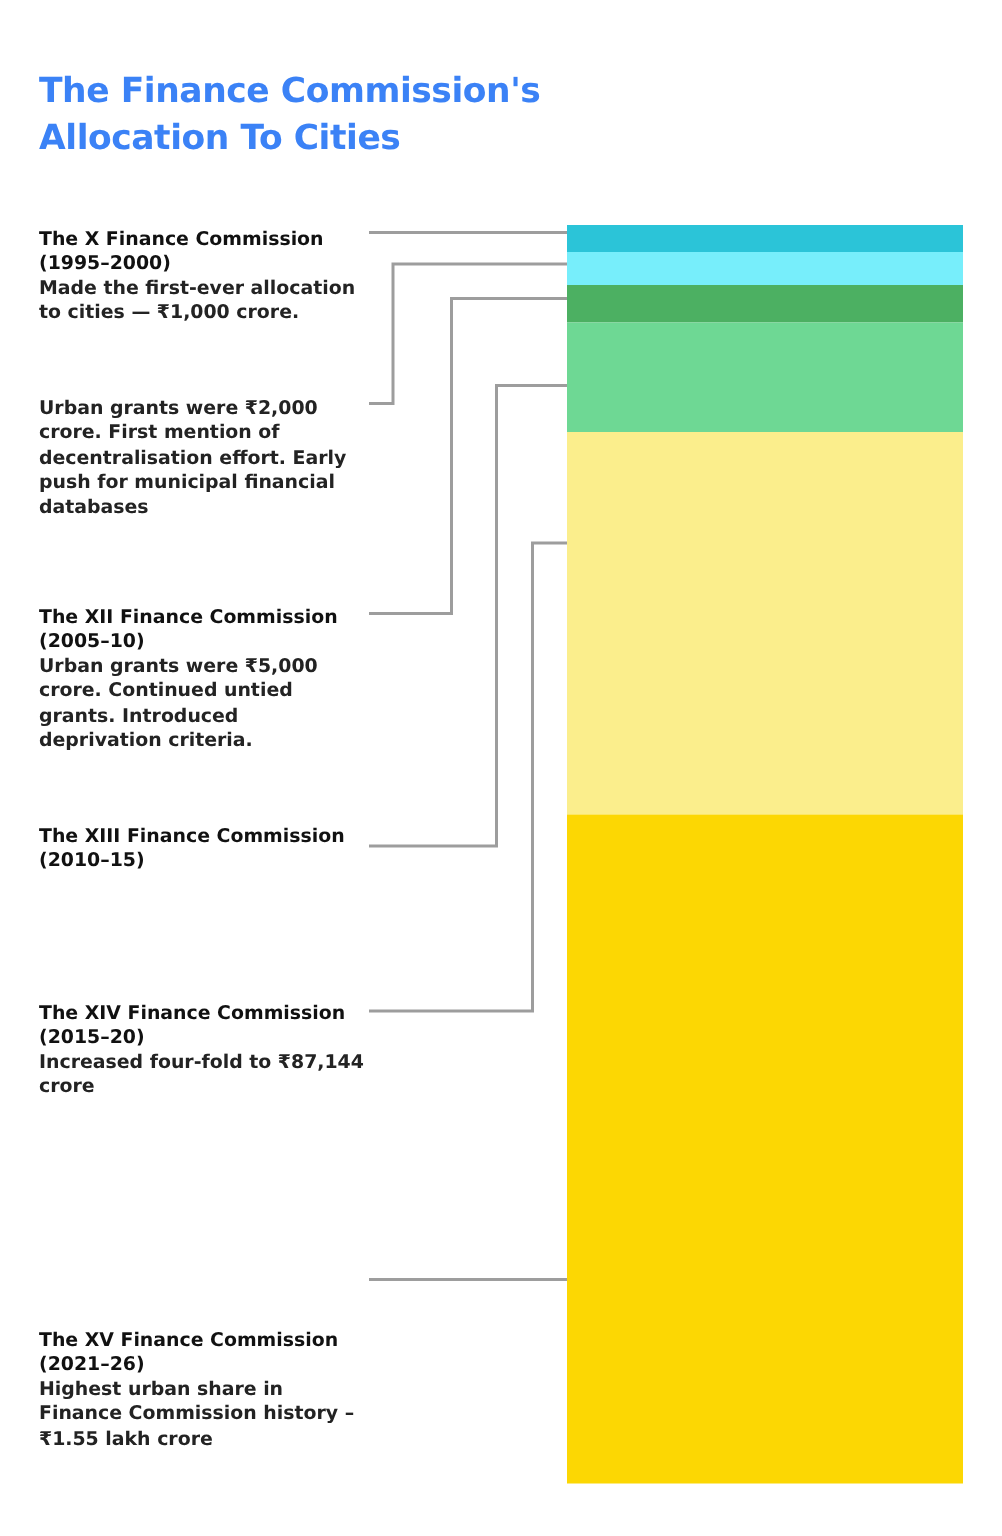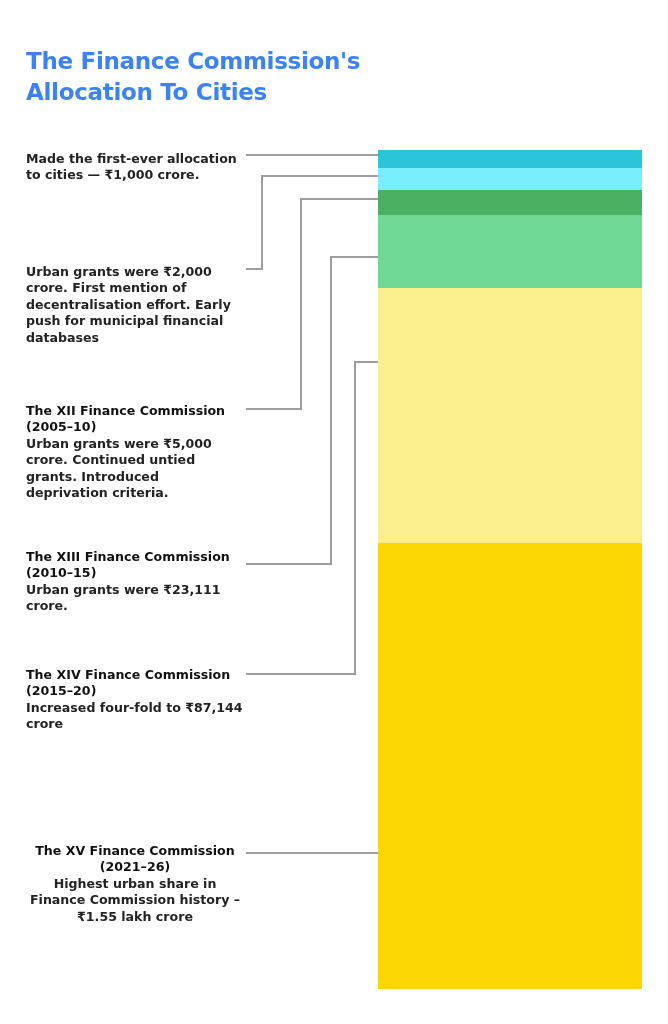--- a/index.html
+++ b/index.html
@@ -113,40 +113,41 @@
       <polyline points="246,155 378,155"></polyline>
       <polyline points="246,269 262,269 262,176 378,176"></polyline>
       <polyline points="246,409 301,409 301,199 378,199"></polyline>
       <polyline points="246,564 331,564 331,257 378,257"></polyline>
       <polyline points="246,674 355,674 355,362 378,362"></polyline>
       <polyline points="246,853 378,853"></polyline>
     </svg>
 
   <div id="notes-layer">
       <div class="note" style="top: 151px;">
+        <div class="note-head">The X Finance Commission
+(1995–2000)</div>
         <div class="note-body">Made the first-ever allocation to cities — ₹1,000 crore.</div>
       </div>
       <div class="note" style="top: 264px;">
         <div class="note-body">Urban grants were ₹2,000 crore. First mention of decentralisation effort. Early push for municipal financial databases</div>
       </div>
       <div class="note" style="top: 403px;">
         <div class="note-head">The XII Finance Commission
 (2005–10)</div>
         <div class="note-body">Urban grants were ₹5,000 crore. Continued untied grants. Introduced deprivation criteria.</div>
       </div>
       <div class="note" style="top: 549px;">
         <div class="note-head">The XIII Finance Commission
 (2010–15)</div>
-        <div class="note-body">Urban grants were ₹23,111 crore.</div>
       </div>
       <div class="note" style="top: 667px;">
         <div class="note-head">The XIV Finance Commission
 (2015–20)</div>
         <div class="note-body">Increased four-fold to ₹87,144 crore</div>
       </div>
-      <div class="note" style="top: 843px; text-align: center;">
+      <div class="note" style="top: 885px;">
         <div class="note-head">The XV Finance Commission
 (2021–26)</div>
         <div class="note-body lead-bold">Highest urban share in Finance Commission history – ₹1.55 lakh crore</div>
       </div>
     </div>
 
 </div>
 
 </body></html>

